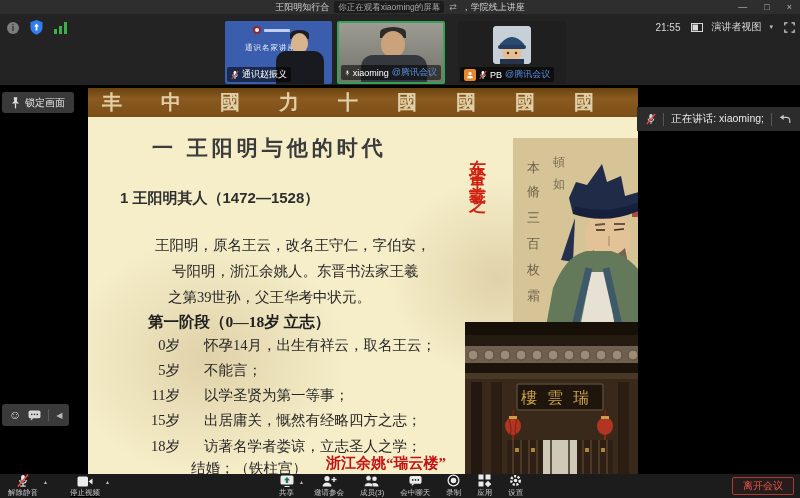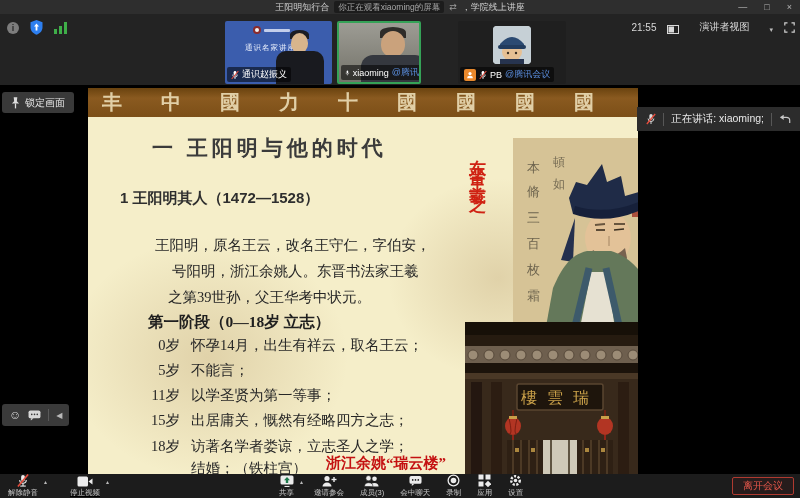--- a/index.html
+++ b/index.html
@@ -18,41 +18,41 @@
                   align-items:center; }
   .win-controls span { color:#b5b5b5; font-size:9px; line-height:14px; cursor:default; }
 
   
   .strip { position:absolute; left:0; top:14px; width:800px; height:71px; background:#232323; }
   .strip-icons { position:absolute; left:7px; top:6px; display:flex; align-items:center; gap:11px; }
   .info-dot { width:12px; height:12px; border-radius:50%; background:#7d7d7d; color:#2a2a2a;
               font-size:9px; font-weight:bold; text-align:center; line-height:12px; }
   .strip-right { position:absolute; right:5px; top:6px; display:flex; align-items:center; gap:11px; }
   .time-text { color:#d8d8d8; font-size:10px; }
-  .viewmode { display:flex; align-items:flex-end; gap:20px; color:#d8d8d8; font-size:10px; }
+  .viewmode { display:flex; align-items:center; gap:8px; color:#d8d8d8; font-size:10px; }
   .viewmode .vm-caret { font-size:7px; color:#bcbcbc; }
 
   .thumb { position:absolute; top:7px; width:107px; height:63px; border-radius:2px; overflow:hidden;
            background:#111; }
   .thumb .t-label { position:absolute; left:2px; bottom:2px; display:flex; align-items:center; gap:3px;
                     background:rgba(0,0,0,.55); padding:1px 4px; border-radius:2px; max-width:100px; }
   .thumb .t-label .nm { color:#fff; font-size:9px; white-space:nowrap; }
   .thumb .t-label .org { color:#5b8fe0; font-size:9px; white-space:nowrap; }
   .thumb1 { left:225px; background:#3b5dad; }
   .t1-logo { position:absolute; left:28px; top:5px; display:flex; align-items:center; gap:3px; }
   .t1-logo .dot { width:8px; height:8px; border-radius:50%; background:#f2f2f2; border:2px solid #8c2b2b; }
   .t1-logo .ln { width:26px; height:3px; background:rgba(230,235,250,.8); border-radius:1px; }
   .t1-head { position:absolute; left:20px; top:22px; color:#e8eefc; font-size:7.5px; letter-spacing:1px; }
   .t1-man-head { position:absolute; right:24px; top:12px; width:17px; height:20px; border-radius:50% 50% 45% 45%;
                  background:#d8b58c; }
   .t1-man-hair { position:absolute; right:23px; top:9px; width:19px; height:9px; border-radius:50% 50% 0 0;
                  background:#1c1d22; }
   .t1-man-body { position:absolute; right:8px; top:30px; width:48px; height:33px; border-radius:10px 10px 0 0;
                  background:#191a1f; }
-  .thumb2 { left:337px; width:84px; background:linear-gradient(180deg,#9d9c94,#74736a); border:2px solid #35a257;padding-left:36px; }
+  .thumb2 { left:337px; width:108px; background:linear-gradient(180deg,#9d9c94,#74736a); border:2px solid #35a257;padding-left:36px; }
   .t2-head { position:absolute; left:42px; top:8px; width:24px; height:26px; border-radius:50% 50% 46% 46%;
              background:#caa27c; }
   .t2-hair { position:absolute; left:41px; top:4px; width:26px; height:11px; border-radius:50% 50% 0 0; background:#2e2c29; }
   .t2-body { position:absolute; left:22px; top:32px; width:66px; height:29px; border-radius:12px 12px 0 0;
              background:#35383f; }
   .thumb3 { left:458px; width:108px; background:#1f1f1f; }
   .t3-avatar { position:absolute; left:35px; top:5px; width:38px; height:38px; border-radius:4px; overflow:hidden;
                background:#c6d0d6; }
   .t3-badge { width:12px; height:12px; border-radius:2px; background:#e8882c; display:flex; align-items:center;
               justify-content:center; }
@@ -68,21 +68,21 @@
           line-height:29px; padding-left:14px; white-space:nowrap; overflow:hidden; }
   .wm { position:absolute; border-radius:30%; background:radial-gradient(closest-side,rgba(150,110,55,.22),rgba(150,110,55,0)); }
   .s-title { position:absolute; left:64px; top:46px; font-family:"Liberation Sans","DejaVu Sans",sans-serif;
              font-weight:bold; font-size:21px; letter-spacing:4px; color:#3b3b3b; }
   .s-sub { position:absolute; left:32px; top:101px; font-family:"Liberation Sans","DejaVu Sans",sans-serif;
            font-weight:bold; font-size:15px; color:#2e2e2e; }
   .s-par { position:absolute; font-size:14.5px; color:#262626; white-space:nowrap; }
   .s-stage-h { position:absolute; left:60px; top:224px; font-weight:bold; font-size:15.5px; color:#1f1f1f; }
   .tl-row { position:absolute; left:40px; display:flex; font-size:14.5px; color:#262626; white-space:nowrap; }
   .tl-row .age { width:52px; text-align:right; }
-  .tl-row .txt { margin-left:11px; }
+  .tl-row .txt { margin-left:24px; }
   .s-marry { position:absolute; left:103px; top:371px; font-size:14.5px; color:#262626; }
   .s-red { position:absolute; left:238px; top:366px; font-size:15px; font-weight:bold; color:#c41111; white-space:nowrap; }
   .s-vert { position:absolute; left:378px; top:58px; writing-mode:vertical-rl; font-size:17px; font-weight:bold;
             color:#cf2213; letter-spacing:9px; }
   .portrait { position:absolute; left:425px; top:50px; width:147px; height:205px; }
   .building { position:absolute; left:377px; top:234px; width:190px; height:158px; z-index:2; }
 
   
   .lockpill { position:absolute; left:2px; top:7px; height:21px; background:rgba(62,62,62,.92); border-radius:3px;
               display:flex; align-items:center; gap:5px; padding:0 9px; z-index:5; }

